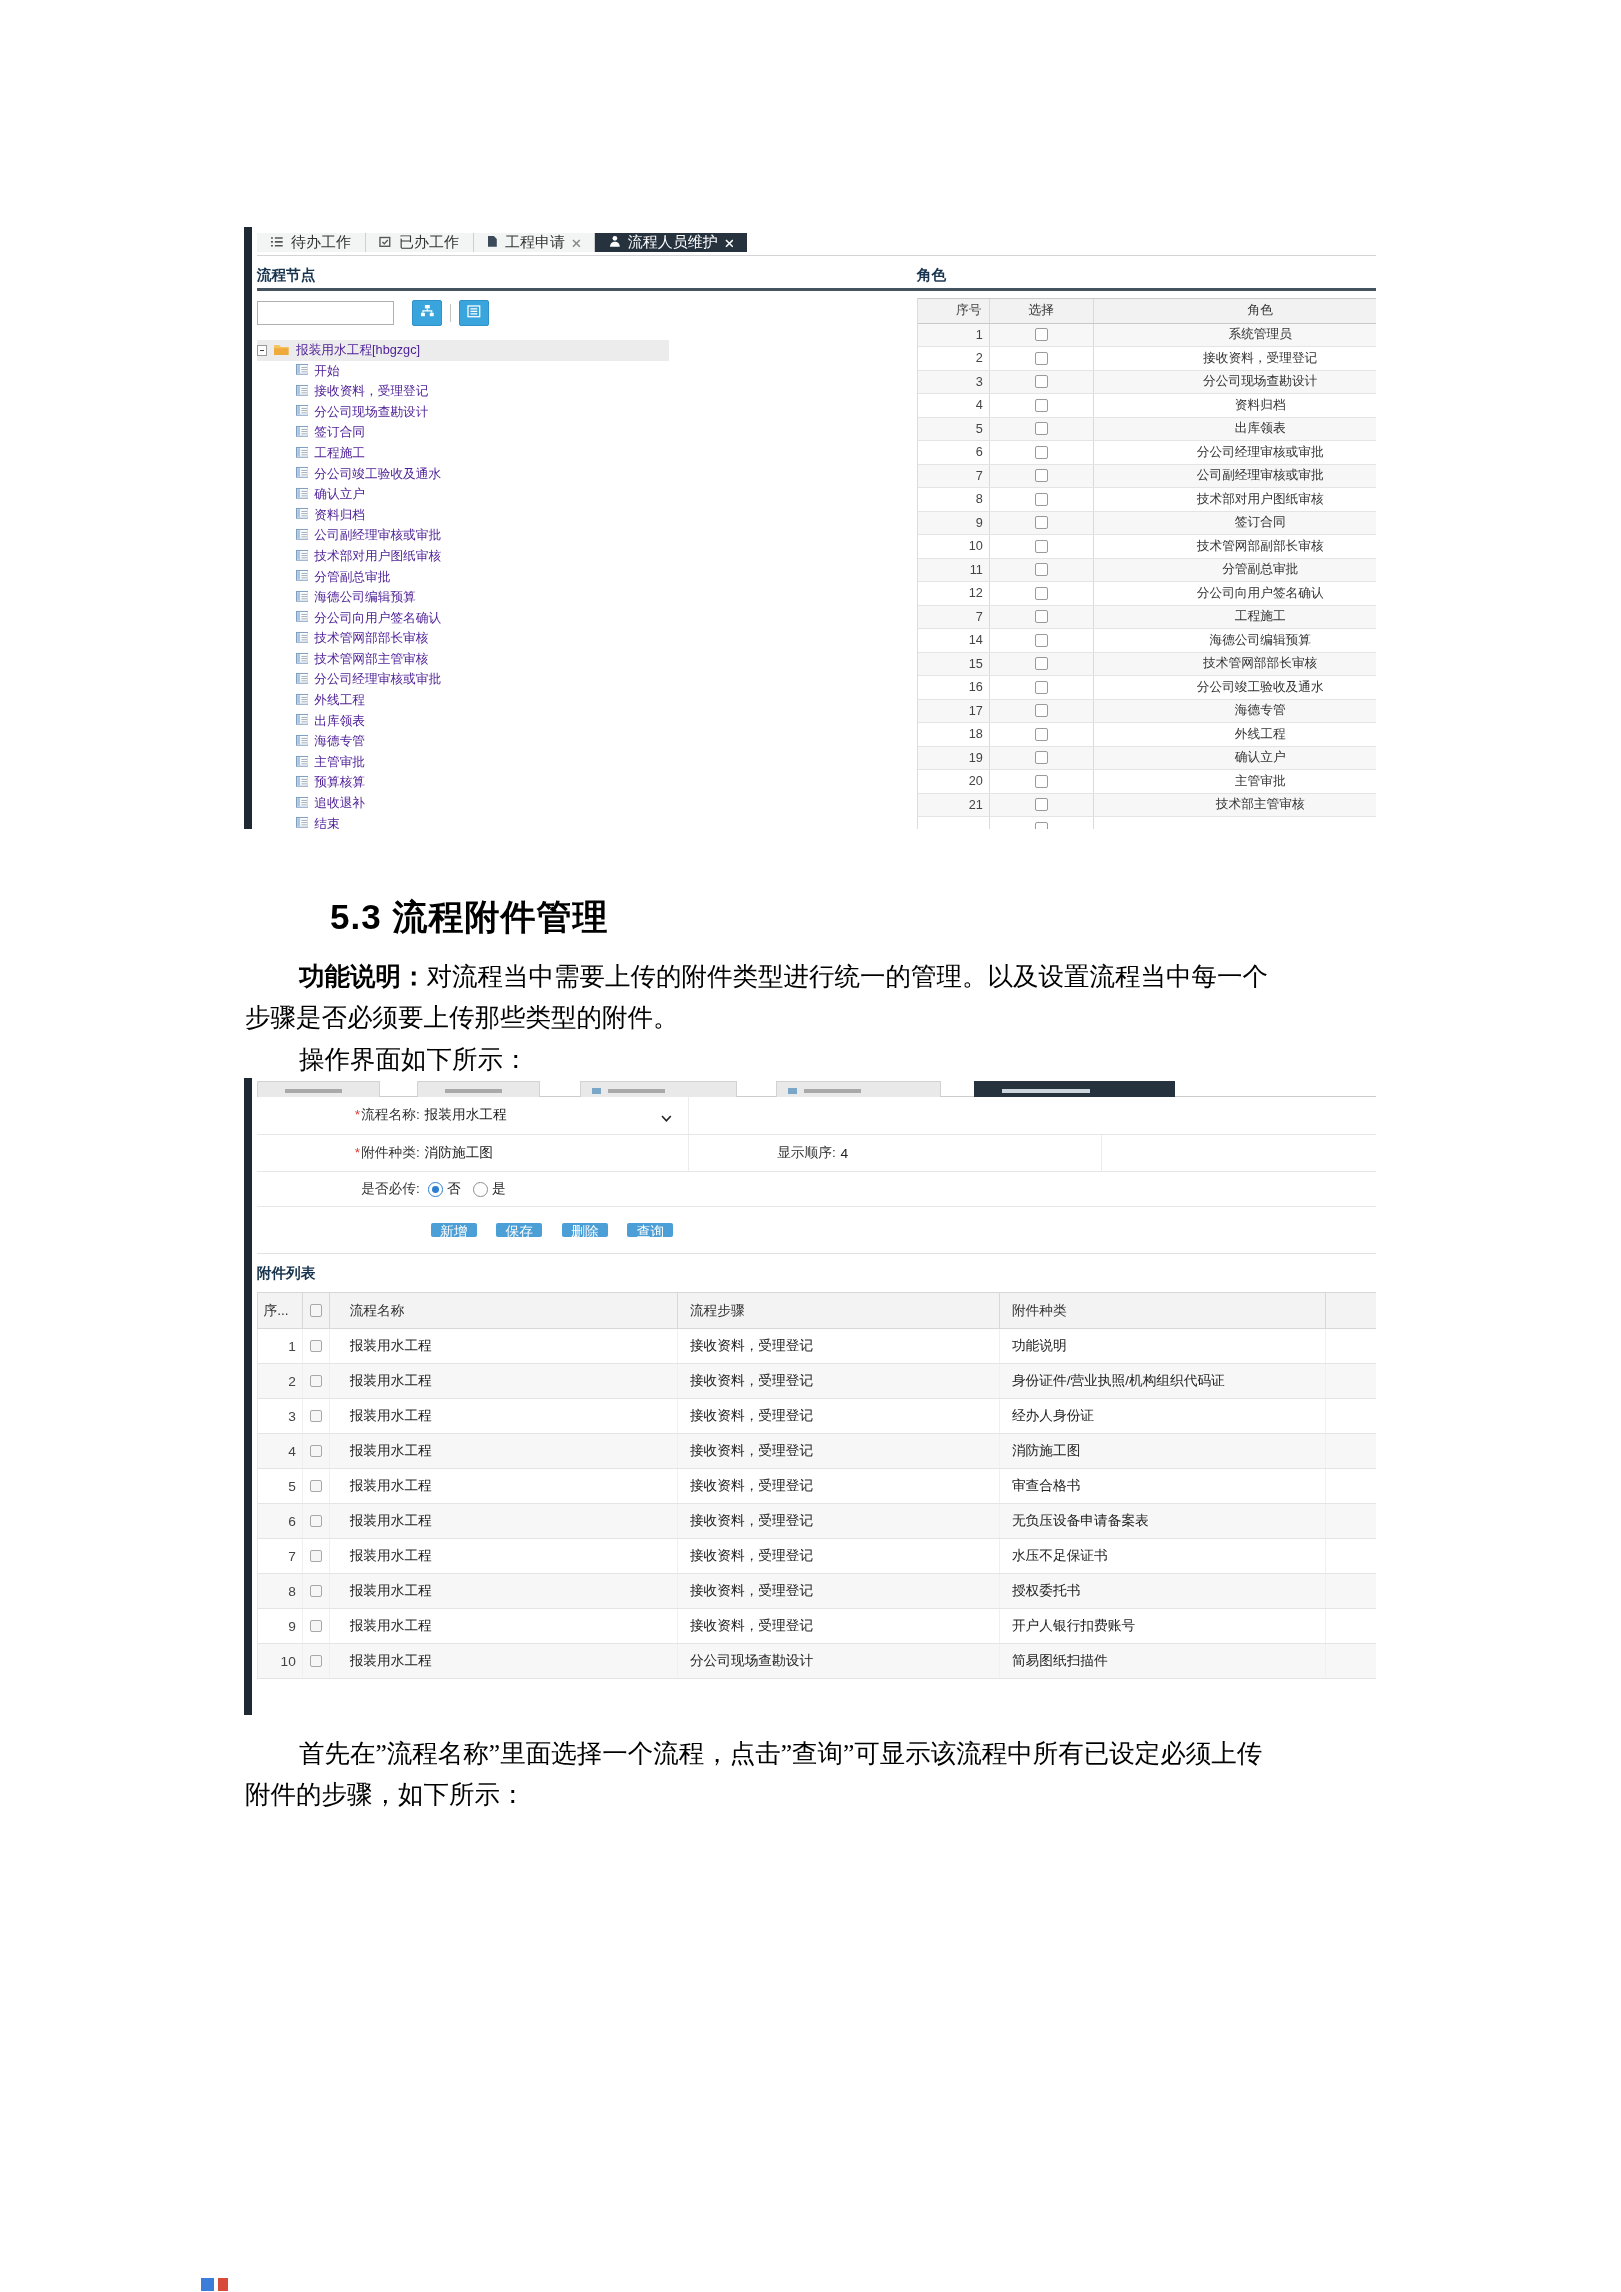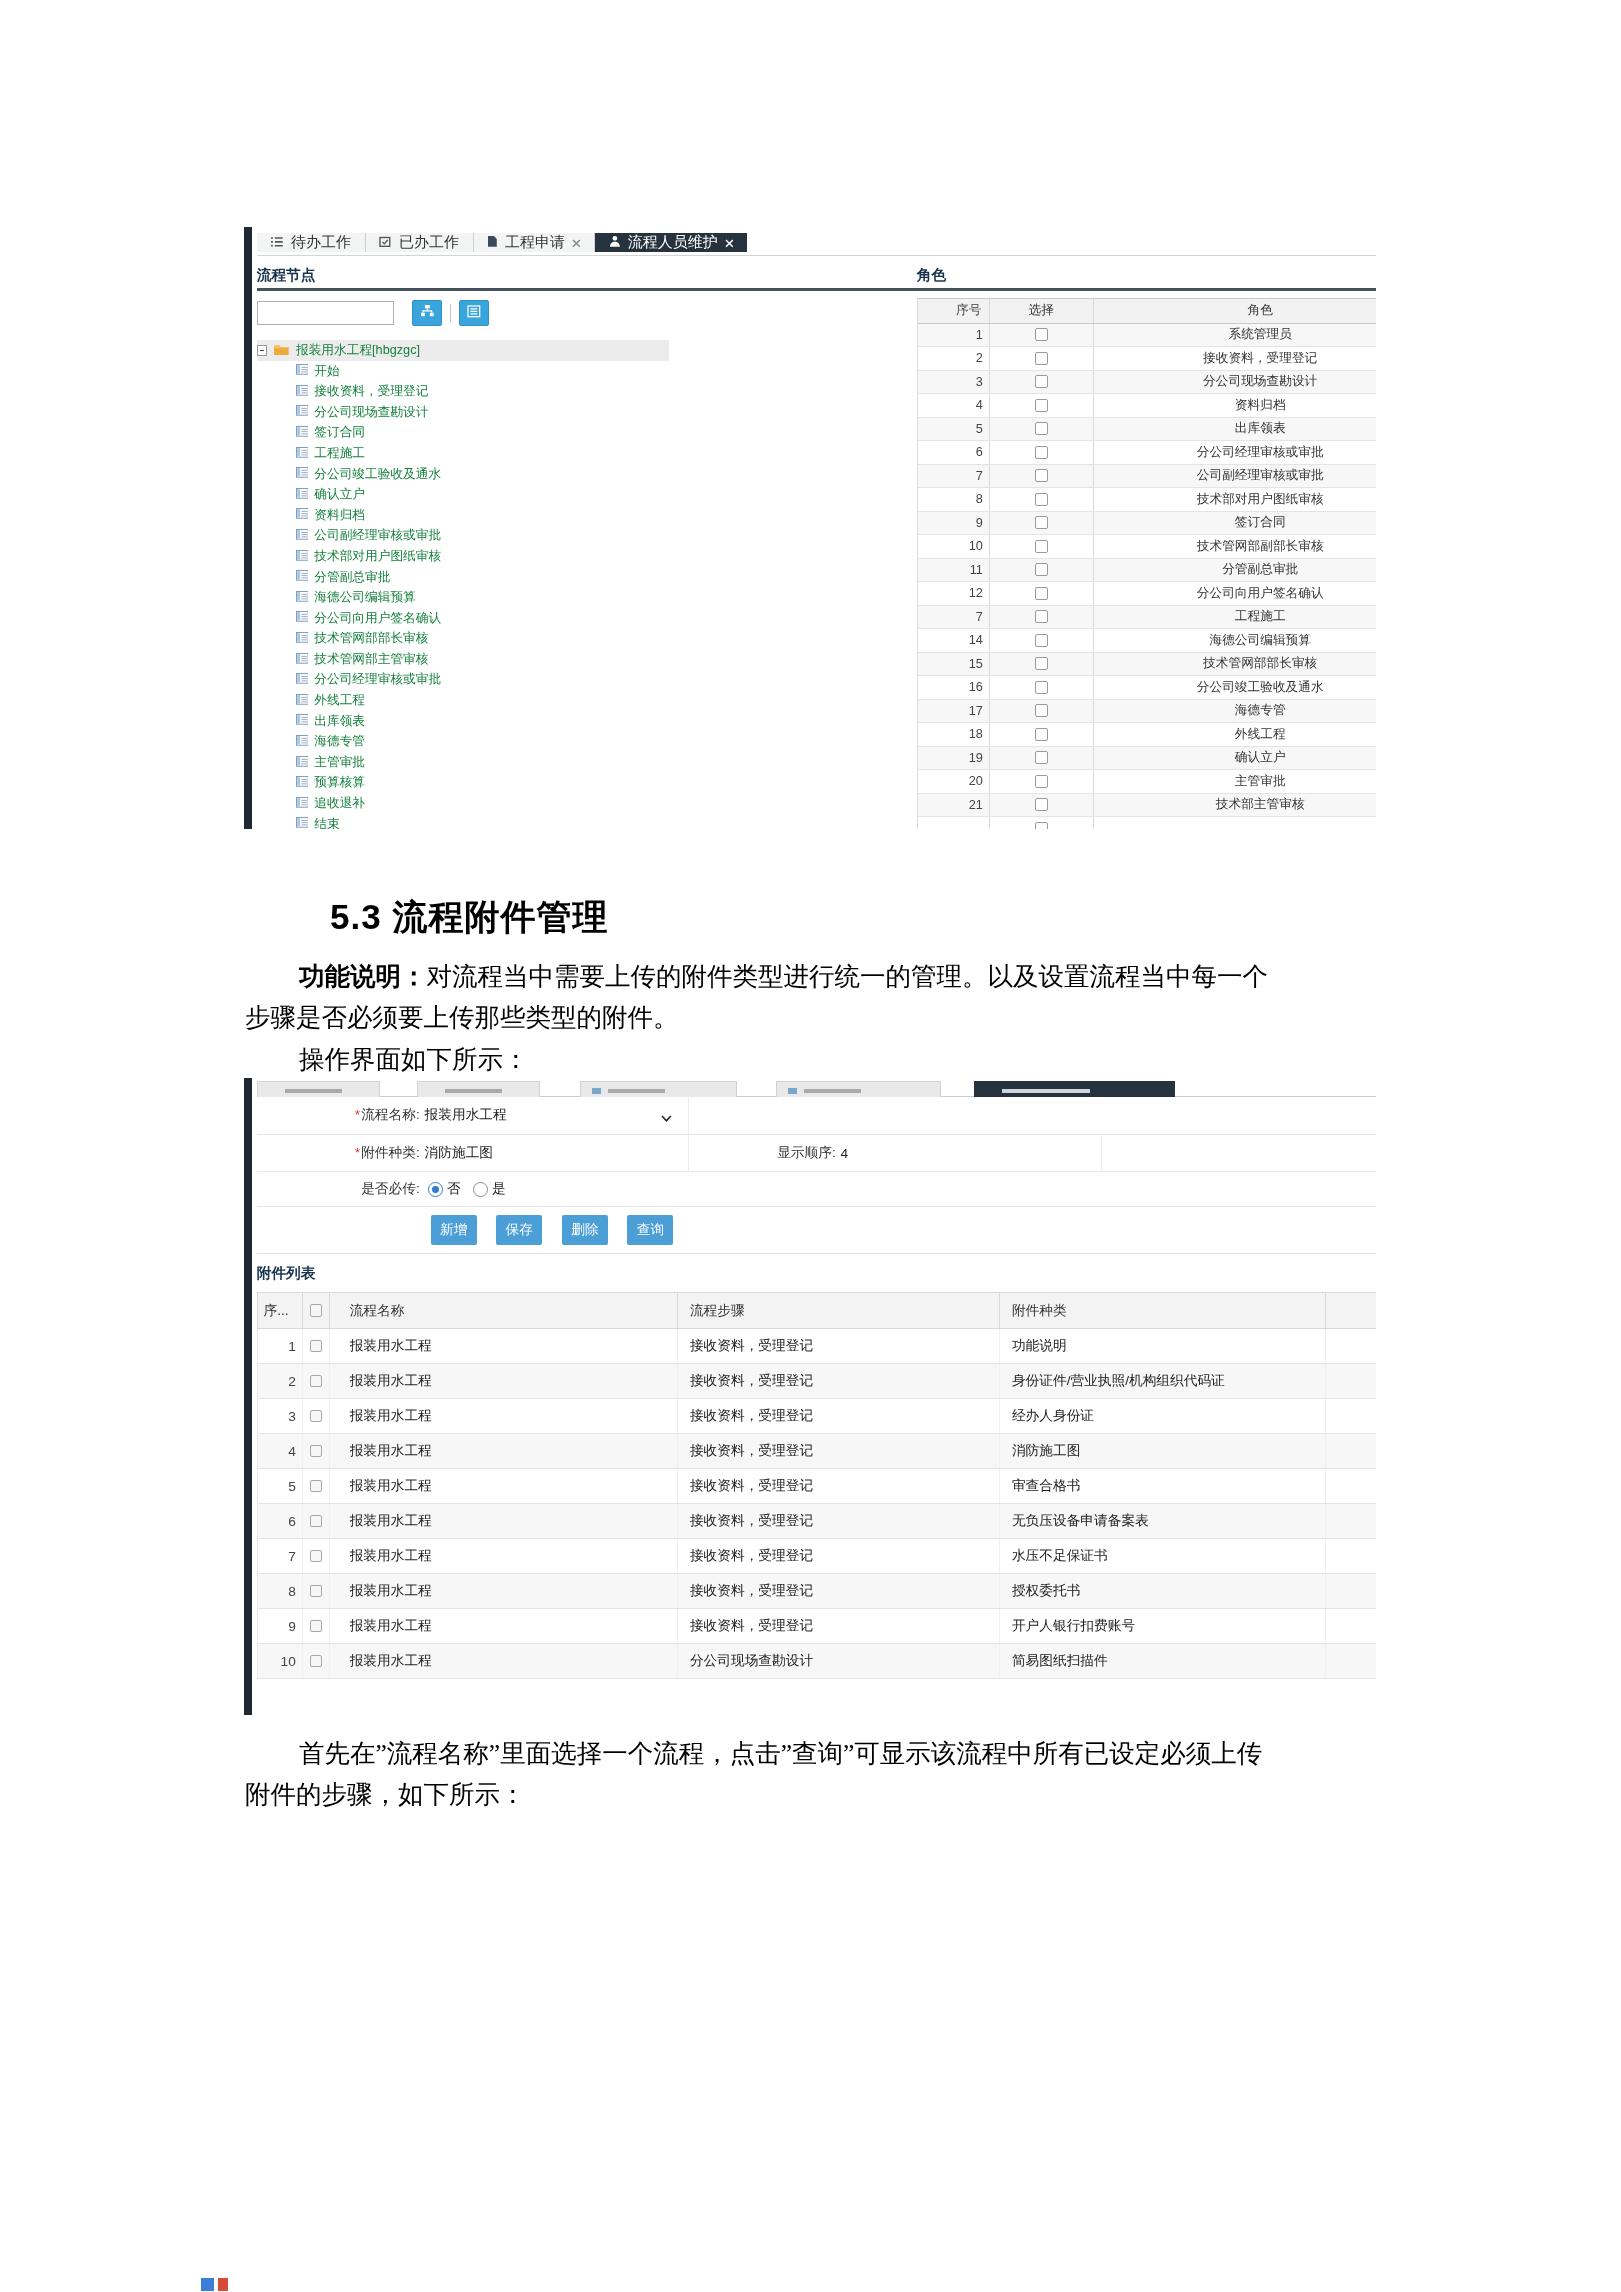--- a/index.html
+++ b/index.html
@@ -26,21 +26,21 @@
   .underline { position:absolute; top:61px; left:0; right:0; height:2.9px; background:#44535e; }
 
   .leftpanel { position:absolute; left:0; top:73px; width:647px; }
   .searchrow { display:flex; align-items:center; height:25.5px; }
   .search-input { width:137px; height:23.5px; border:1px solid #b0b0b0; margin-left:0; font-size:11.8px; padding:0 3.9px; }
   .iconbtn { width:30px; height:25.5px; background:#3aa4dc; border:1px solid #2f93c9; border-radius:2px;
              display:flex; align-items:center; justify-content:center; cursor:pointer; }
   .iconbtn.first { margin-left:18.6px; }
   .vsep { width:1px; height:17.6px; background:#c2c2c2; margin:0 7.8px; }
 
-  .tree { margin-top:14.7px; font-size:12.7px; color:#15803d; }
+  .tree { margin-top:14.7px; font-size:12.7px; color:#4c1d95; }
   .tree-root { display:flex; align-items:center; gap:5.9px; height:20.6px; background:#ececec; width:412px; }
   .expander { width:10.8px; height:10.8px; border:1px solid #9a9a9a; background:#fff; position:relative; flex:0 0 auto; }
   .expander::after { content:""; position:absolute; left:2px; right:2px; top:3.9px; height:1px; background:#444; }
   .tree-items .tree-item { display:flex; align-items:center; gap:5.9px; height:20.6px; padding-left:39px;text-align:center; }
   .tree-item svg, .tree-root svg { flex:0 0 auto; }
 
   .rolestable { position:absolute; left:660px; top:71px; width:510px; font-size:12.7px; color:#333;
                 border-left:1px solid #dcdcdc; }
   .thead { display:flex; height:25.5px; background:#f2f2f2; border-top:1px solid #c9c9c9;
            border-bottom:1px solid #c9c9c9; align-items:center; }
@@ -87,21 +87,21 @@
   .req { color:#e0352b; margin-right:1px; }
   .fvalue { margin-left:4.9px; white-space:nowrap; }
   .caret { position:absolute; right:15.7px; top:50%; margin-top:-3.9px; }
   .radio { width:14.7px; height:14.7px; border:1px solid #8d8d8d; border-radius:50%; display:inline-flex;
            align-items:center; justify-content:center; margin-left:8.8px; background:#fff; }
   .radio.checked { border-color:#2e7fd0; }
   .radio .dot { width:6.9px; height:6.9px; border-radius:50%; background:transparent; }
   .radio.checked .dot { background:#2e7fd0; }
   .radio-label { margin-left:3.9px; }
   #frow4 { padding-left:174px; border-bottom:1px solid #e2e2e2; }
-  .formbtn { width:46px; height:30px; background:#4b9fd6; color:#fff; border:none; border-radius:2px;
+  .formbtn { width:46px; height:14px; background:#4b9fd6; color:#fff; border:none; border-radius:2px;
              font-size:13.7px; margin-right:19.6px; font-family:Liberation Sans, sans-serif; cursor:pointer; }
 
   .listtitle { position:absolute; top:186px; left:0; font-size:14.7px; font-weight:bold; color:#17334d; }
   .attachtable { position:absolute; top:214px; left:0; width:1127px; font-size:13.7px; color:#222; }
   .ahead { display:flex; height:37px; background:#f3f3f3; border:1px solid #d8d8d8; align-items:center; color:#333; }
   .ahead > div { height:100%; display:flex; align-items:center; border-right:1px solid #d8d8d8; }
   .a-num { width:45px; overflow:hidden; padding-left:5.9px; }
   .a-chk { width:27.4px; justify-content:center; display:flex; align-items:center; }
   .a-name { width:348px; padding-left:19.6px; }
   .a-step { width:322px; padding-left:11.8px; }

